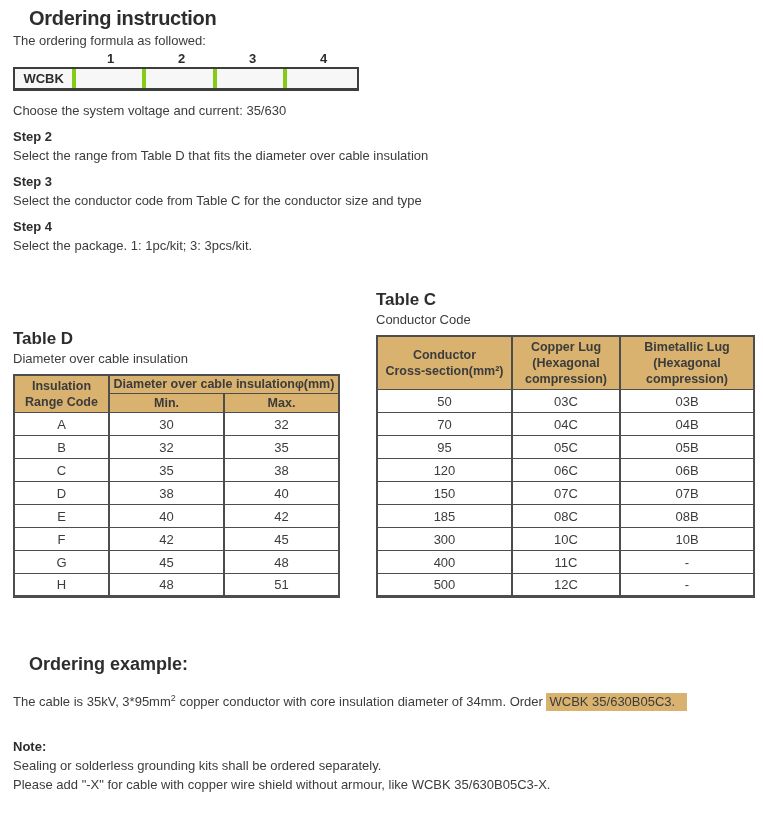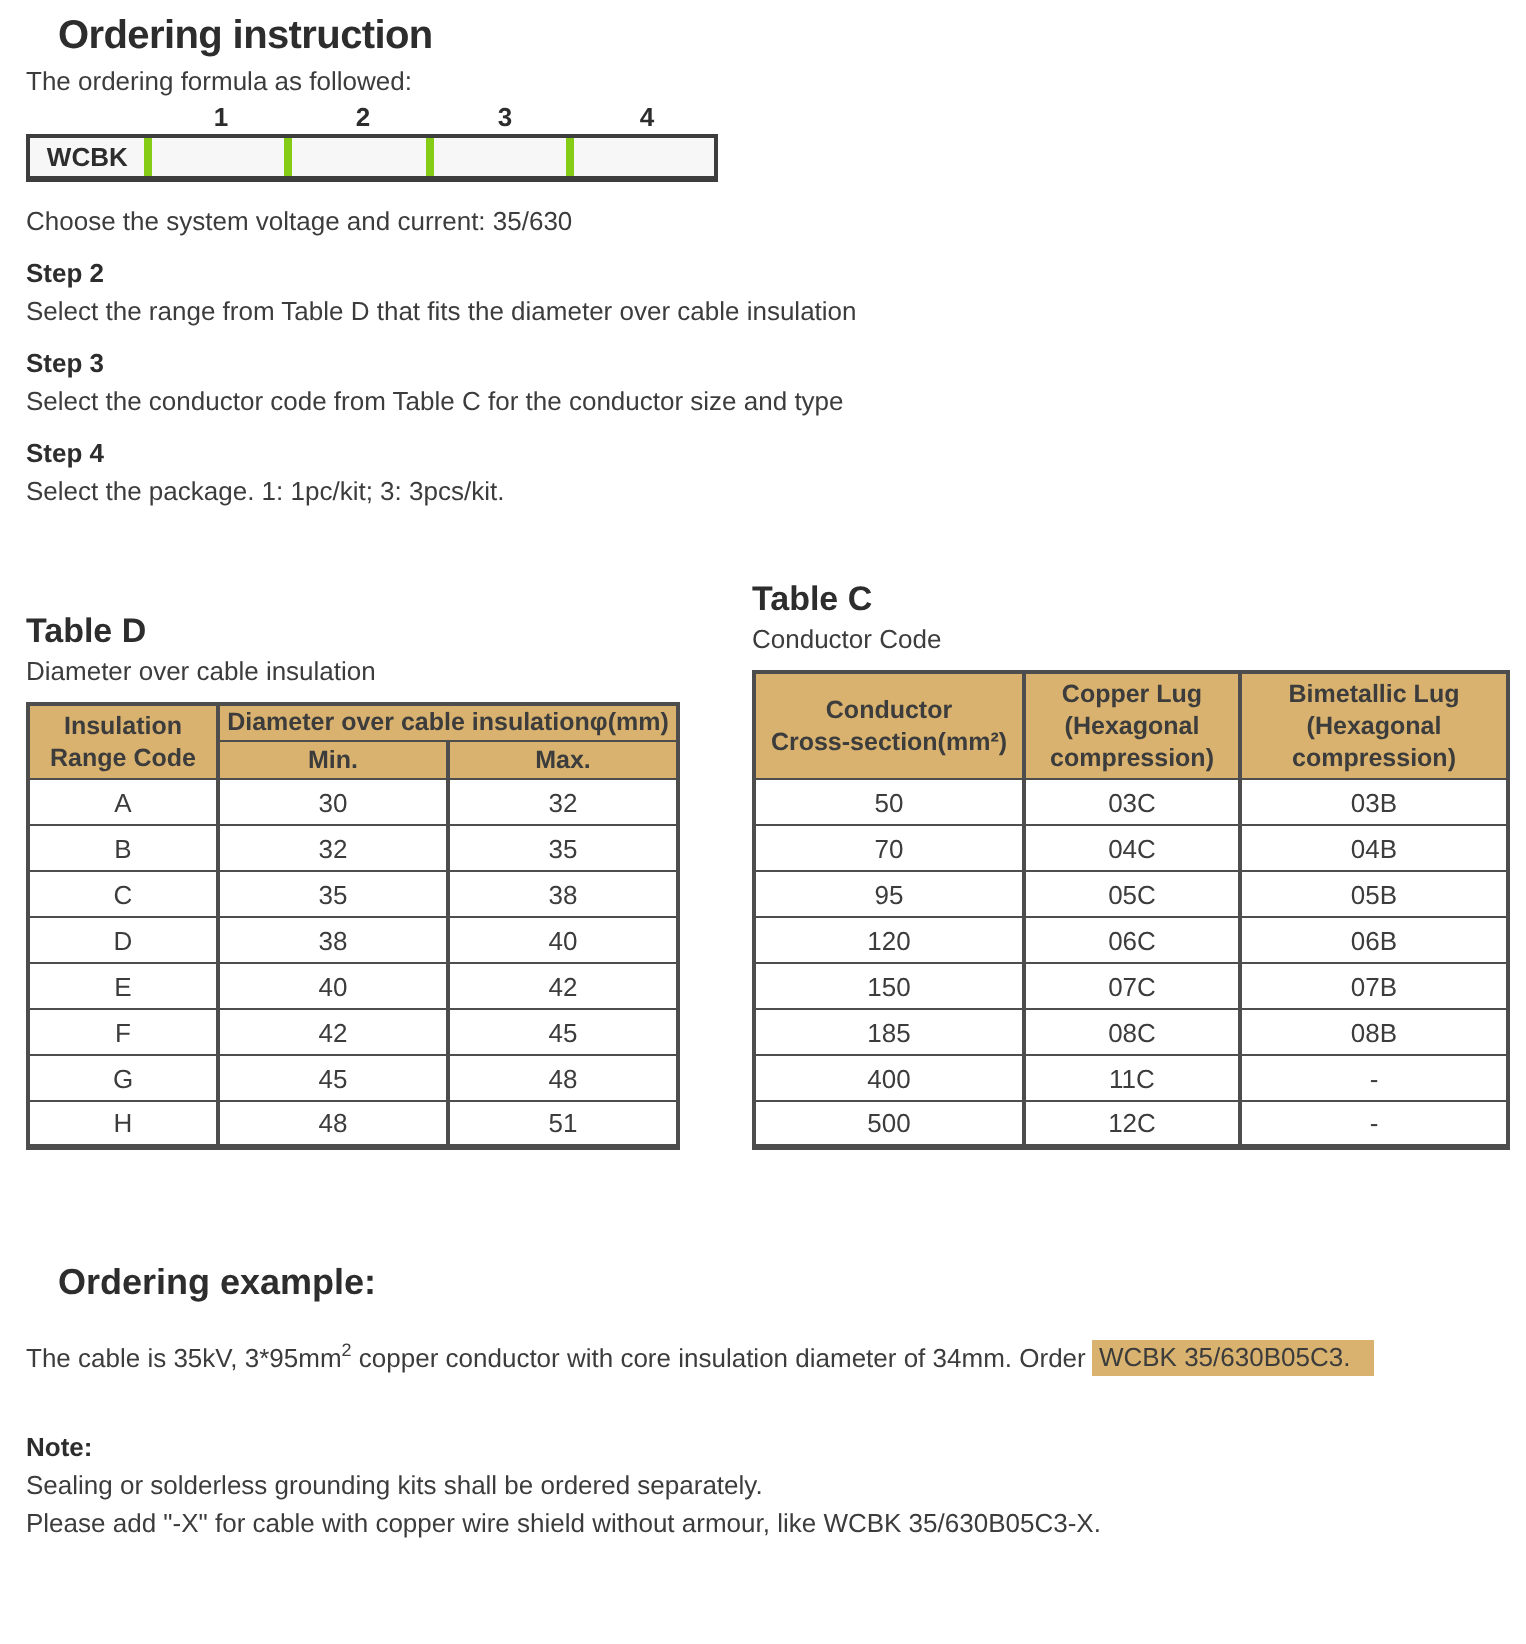--- a/index.html
+++ b/index.html
@@ -261,20 +261,25 @@
             <td>150</td>
             <td>07C</td>
             <td>07B</td>
           </tr>
           <tr>
             <td>185</td>
             <td>08C</td>
             <td>08B</td>
           </tr>
           <tr>
+            <td>300</td>
+            <td>10C</td>
+            <td>10B</td>
+          </tr>
+          <tr>
             <td>400</td>
             <td>11C</td>
             <td>-</td>
           </tr>
           <tr>
             <td>500</td>
             <td>12C</td>
             <td>-</td>
           </tr>
         </tbody>

